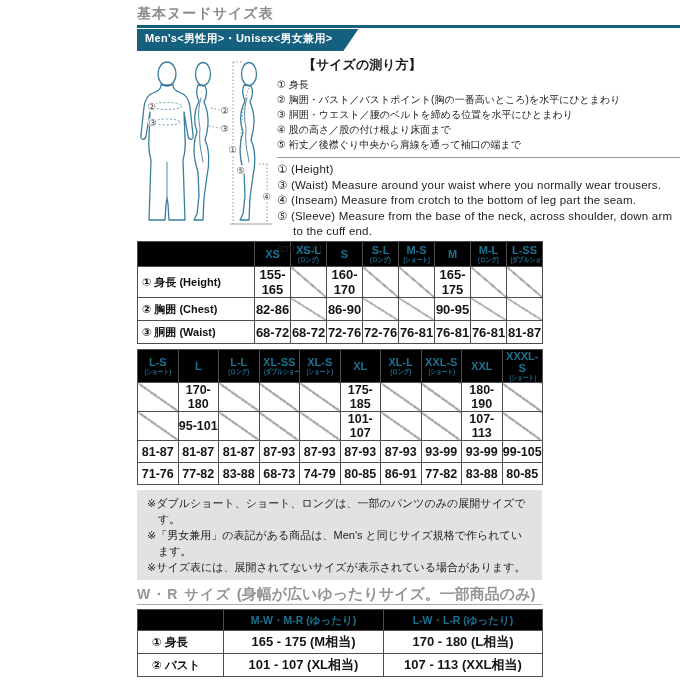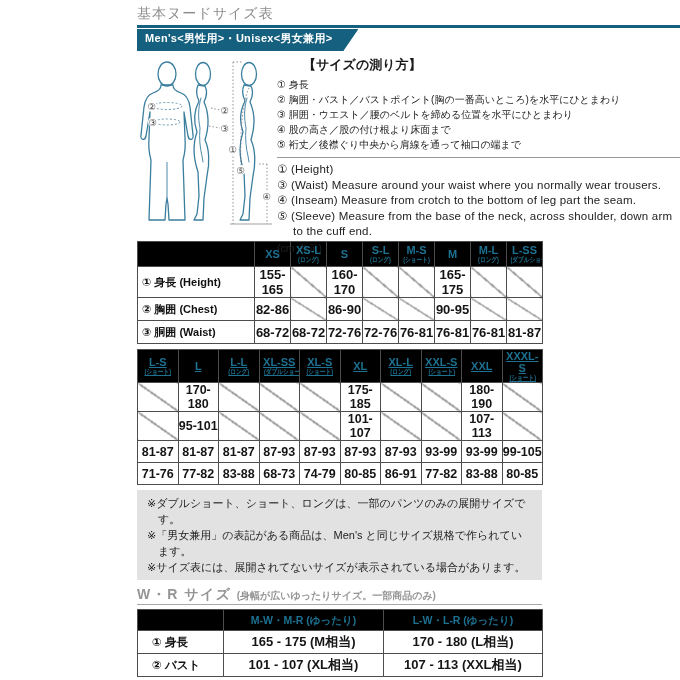--- a/index.html
+++ b/index.html
@@ -1,20 +1,20 @@
 <!DOCTYPE html>
 <html><head>
 <meta charset="utf-8">
 <style>
   html,body{margin:0;padding:0;background:#fff;}
   .page{position:relative;width:680px;height:680px;background:#fff;overflow:hidden;
         font-family:"Liberation Sans","DejaVu Sans",sans-serif;color:#1a1a1a;}
   .content{position:absolute;left:137px;top:5px;width:543px;}
 
-  .page-title{font-size:14px;font-weight:normal;color:#8c8c8c;letter-spacing:1px;height:17px;}
+  .page-title{font-size:14px;font-weight:bold;color:#8c8c8c;letter-spacing:1px;height:17px;}
   .title-rule{height:3px;background:#15607f;margin-top:3px;}
   .banner{display:inline-block;background:#15607f;color:#fff;font-size:11px;font-weight:bold;
           line-height:18px;height:18px;padding:0 26px 4px 8px;letter-spacing:.3px;
           clip-path:polygon(0 0,100% 0,calc(100% - 15px) 100%,0 100%);}
 
   .measure{display:flex;margin-top:3px;height:182px;}
   .measure svg{flex:0 0 136px;}
   .mtext{flex:1;margin-left:4px;}
   .mtitle{font-size:13px;font-weight:bold;margin:2px 0 3px 26px;}
   .jp{font-size:10px;line-height:15px;color:#222;}
@@ -27,29 +27,29 @@
   .sizes thead th{background:#000000;color:#1d7191;font-weight:bold;}
   .h-main{font-size:11px;line-height:12px;}
   .h-sub{font-size:7px;line-height:8px;transform:scaleX(.8);white-space:nowrap;}
   .sizes tbody th.rowlabel{background:#fff;color:#111;font-size:11px;font-weight:bold;
        text-align:left;padding-left:4px;white-space:nowrap;}
   .sizes td{font-size:13px;font-weight:bold;color:#151515;}
   .diag{background-image:linear-gradient(to right top,transparent 48%,#9a9a9a 48%,#9a9a9a 52%,transparent 52%);}
   .t1{width:405px;margin-top:5px;}
   .t1 thead th{height:24px;} .t1 tbody th,.t1 td{height:22px;}
   .t2{width:405px;margin-top:5px;}
-  .t2 thead th{height:24px;text-decoration:underline;} .t2 td{height:21px;font-size:12.5px;}
+  .t2 thead th{height:24px;} .t2 td{height:21px;font-size:12.5px;}
 
   .notebox{background:#e2e2e2;width:405px;box-sizing:border-box;
            padding:5px 10px;margin-top:5px;font-size:11px;line-height:16px;color:#222;}
   .hang{padding-left:11px;text-indent:-11px;}
 
   .wr-head{width:405px;margin-top:5px;border-bottom:1px solid #a8a8a8;padding-bottom:2px;height:17px;}
   .wr-title{font-size:14px;font-weight:bold;color:#959595;letter-spacing:1.5px;}
-  .wr-sub{font-size:10px;font-weight:bold;color:#959595;margin-left:5px;}
+  .wr-sub{font-size:15px;font-weight:bold;color:#959595;margin-left:5px;}
   .wrt{width:405px;margin-top:4px;}
   .wrt thead th{height:20px;} .wrt thead .h-main{font-size:10.5px;}
   .wrt tbody th.rowlabel{font-size:11.5px;padding-left:14px;}
   .wrt tbody th,.wrt td{height:22px;}
 
   .fig{stroke:#3a7e9e;stroke-width:1.3;fill:none;stroke-linejoin:round;stroke-linecap:round;}
   .figthin{stroke:#3a7e9e;stroke-width:.9;fill:none;}
   .dash{stroke:#5b8aa5;stroke-width:.9;fill:none;stroke-dasharray:2,2;}
   .dim{stroke:#777;stroke-width:.8;fill:none;stroke-dasharray:1.5,2;}
   .floor{stroke:#888;stroke-width:.8;fill:none;}

